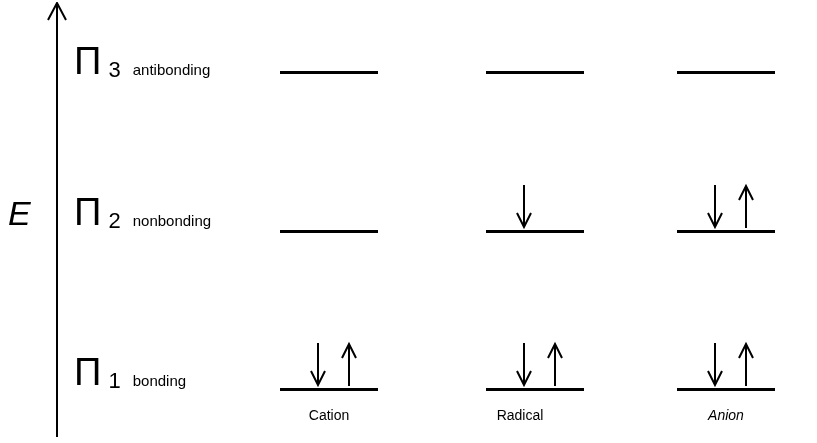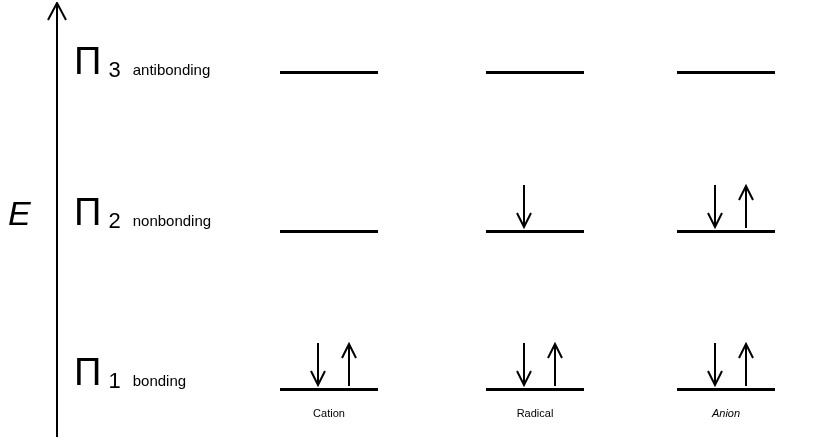--- a/index.html
+++ b/index.html
@@ -50,21 +50,21 @@
   }
   .earrow {
     position: absolute;
     width: 16px; height: 46px;
   }
   .species-label {
     position: absolute;
     top: 407px;
     width: 120px;
     text-align: center;
-    font-size: 11px;
+    font-size: 14px;
     line-height: 1.2;
   }
 </style>
 </head>
 <body>
 
 <div class="canvas">
 
   <div class="axis-line"></div>
   <svg class="axis-head" width="20" height="20" viewBox="0 0 20 20">
@@ -109,21 +109,21 @@
         </svg></div>
       <div class="level-line" style="left: 486px; top: 388px;"></div>
       <div class="earrow" style="left: 516px; top: 341px;"><svg width="16" height="46" viewBox="0 0 16 46">
           <line x1="8" y1="2" x2="8" y2="44" stroke="#000" stroke-width="2"></line>
           <polyline points="1,30 8,44 15,30" fill="none" stroke="#000" stroke-width="2"></polyline>
         </svg></div>
       <div class="earrow" style="left: 547px; top: 341px;"><svg width="16" height="46" viewBox="0 0 16 46">
           <line x1="8" y1="3" x2="8" y2="45" stroke="#000" stroke-width="2"></line>
           <polyline points="1,17 8,3 15,17" fill="none" stroke="#000" stroke-width="2"></polyline>
         </svg></div>
-      <div class="species-label" style="left: 475px;">Radical</div>
+      <div class="species-label" style="left: 460px;">Radical</div>
       <div class="level-line" style="left: 677px; top: 71px;"></div>
       <div class="level-line" style="left: 677px; top: 230px;"></div>
       <div class="earrow" style="left: 707px; top: 183px;"><svg width="16" height="46" viewBox="0 0 16 46">
           <line x1="8" y1="2" x2="8" y2="44" stroke="#000" stroke-width="2"></line>
           <polyline points="1,30 8,44 15,30" fill="none" stroke="#000" stroke-width="2"></polyline>
         </svg></div>
       <div class="earrow" style="left: 738px; top: 183px;"><svg width="16" height="46" viewBox="0 0 16 46">
           <line x1="8" y1="3" x2="8" y2="45" stroke="#000" stroke-width="2"></line>
           <polyline points="1,17 8,3 15,17" fill="none" stroke="#000" stroke-width="2"></polyline>
         </svg></div>

